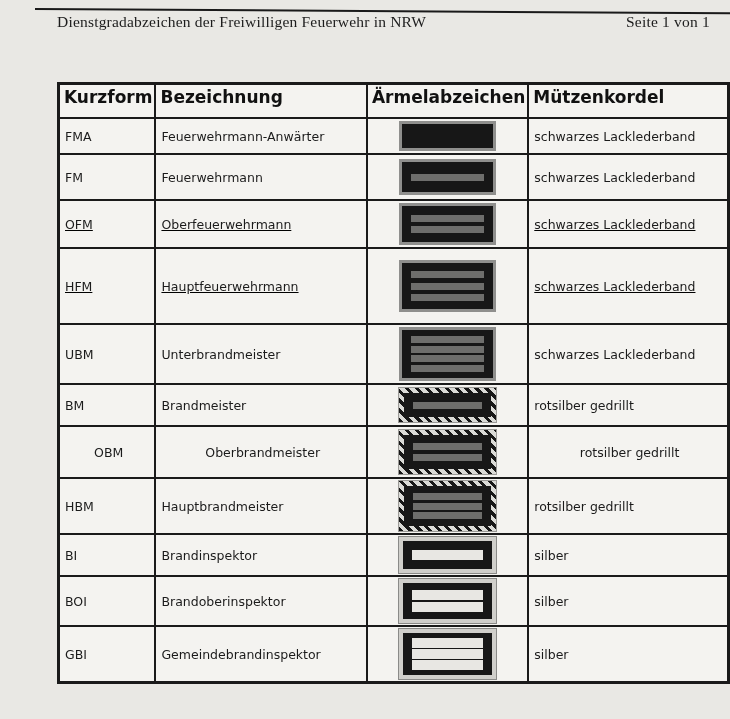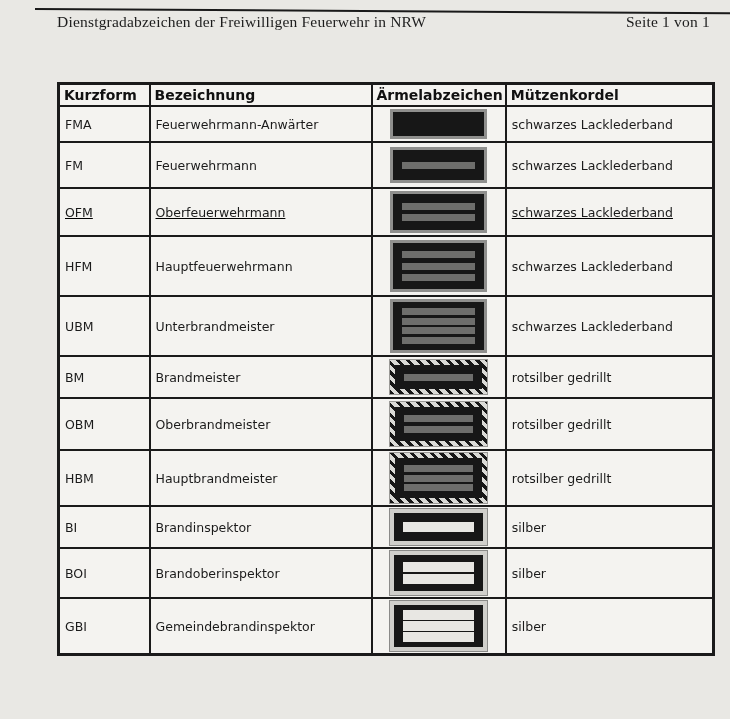--- a/index.html
+++ b/index.html
@@ -55,45 +55,45 @@
     top: 82px;
     border-collapse: collapse;
     background: var(--cell_bg);
     table-layout: fixed;
   }
   table.rank-table, table.rank-table th, table.rank-table td {
     border: 2px solid var(--line);
   }
   table.rank-table { border-width: 3px; }
   th {
-    font-size: 14px;
+    font-size: 17px;
     font-weight: bold;
     text-align: left;
     color: #111;
-    padding: 2px 2px 2px 4px;
+    padding: 2px 2px 10px 4px;
     height: 22px;
     white-space: nowrap;
     overflow: hidden;
   }
   td {
     font-size: 12.5px;
     color: #1b1b1b;
     vertical-align: middle;
     padding: 2px 2px 2px 5px;
     white-space: nowrap;
     overflow: hidden;
   }
   td.badge-cell { text-align: center; padding: 2px; }
   tbody tr:nth-child(1)  { height: 34px; }
   tbody tr:nth-child(2)  { height: 46px; }
   tbody tr:nth-child(3)  { height: 47px; text-decoration: underline; }
-  tbody tr:nth-child(4)  { height: 60px; }
+  tbody tr:nth-child(4)  { height: 76px; text-decoration: underline; }
   tbody tr:nth-child(5)  { height: 60px; }
   tbody tr:nth-child(6)  { height: 42px; }
-  tbody tr:nth-child(7)  { height: 52px; }
+  tbody tr:nth-child(7)  { height: 52px; text-align: center; }
   tbody tr:nth-child(8)  { height: 48px; }
   tbody tr:nth-child(9)  { height: 40px; border-radius: 6px; }
   tbody tr:nth-child(10) { height: 43px; }
   tbody tr:nth-child(11) { height: 53px; }
 
   .badge {
     width: 97px;
     margin: 0 auto;
     display: block;
   }

